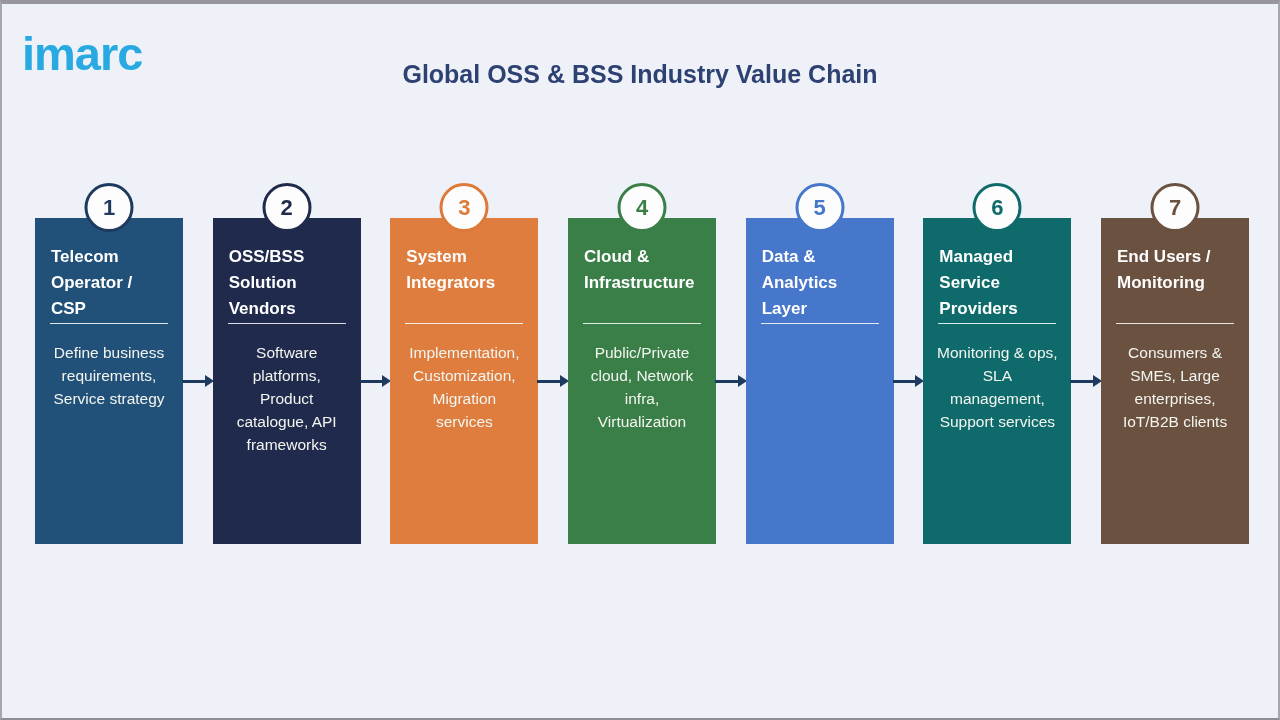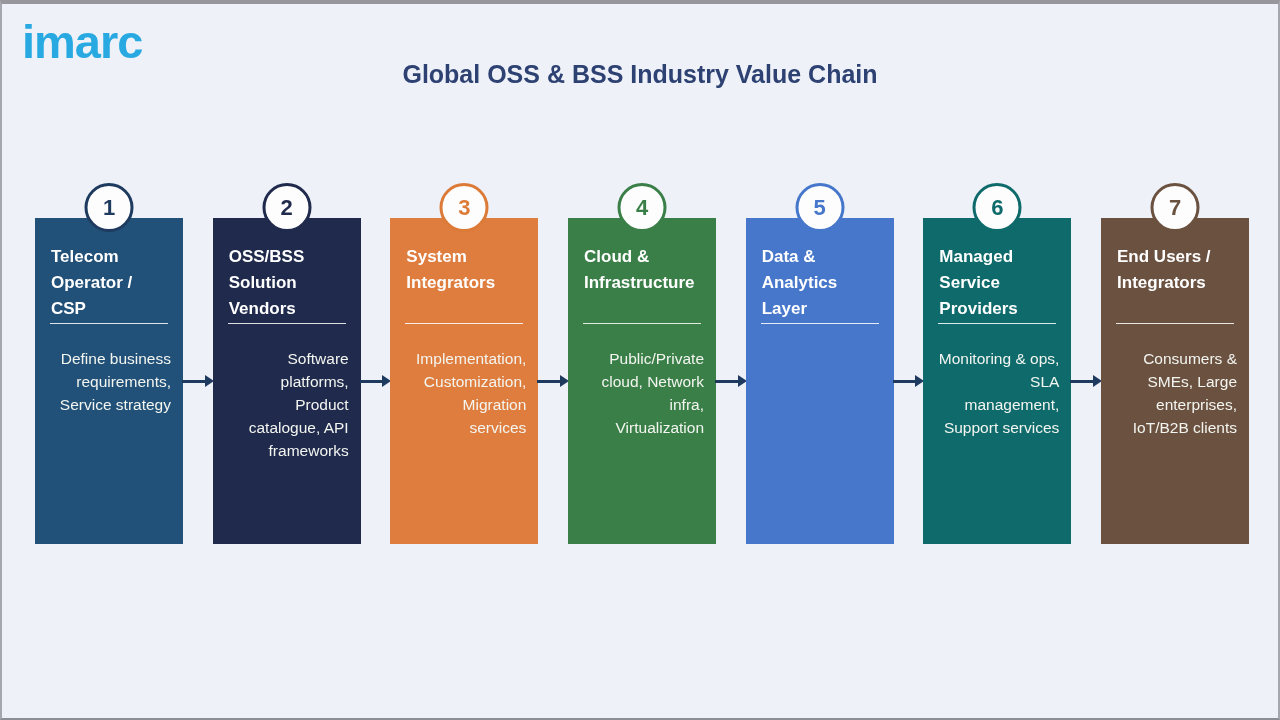--- a/index.html
+++ b/index.html
@@ -14,21 +14,21 @@
     border-top: 4px solid #97969C;
     border-left: 2px solid #A5A6AE;
     border-right: 2px solid #A5A6AE;
     border-bottom: 2px solid #8D8D95;
     overflow: hidden;
   }
 
   .logo {
     position: absolute;
     left: 20px;
-    top: 12px;
+    top: 24px;
     font-size: 47px;
     font-weight: bold;
     letter-spacing: -1px;
     color: #29A9E1;
     line-height: 1.1;
   }
 
   .main-title {
     position: absolute;
     left: 0;
@@ -87,23 +87,23 @@
   }
 
   .card-separator {
     width: 118px;
     margin: 0 auto;
     border: none;
     border-top: 1px solid rgba(255,255,255,0.85);
   }
 
   .card-desc {
-    margin-top: 23px;
+    margin-top: 17px;
     padding: 0 12px;
-    text-align: right;
+    text-align: center;
     font-size: 15.5px;
     line-height: 23px;
     color: #F3F5F0;
     overflow-wrap: break-word;
   }
 
   .arrow-slot {
     flex: 1;
     position: relative;
   }
@@ -234,19 +234,19 @@
       <div class="flow-arrow">
         <span class="arrow-line"></span>
         <span class="arrow-head"></span>
       </div>
     </div>
 
     <div class="card" style="--card-color: #6B5140; --accent-color: #6B5140;">
       <div class="step-circle">
         <span class="step-number">7</span>
       </div>
-      <div class="card-title">End Users / Integrators</div>
+      <div class="card-title">End Users / Monitoring</div>
       <hr class="card-separator">
       <div class="card-desc">Consumers &amp; SMEs, Large enterprises, IoT/B2B clients</div>
     </div>
   </div>
 
 </div>
 
 </body></html>

